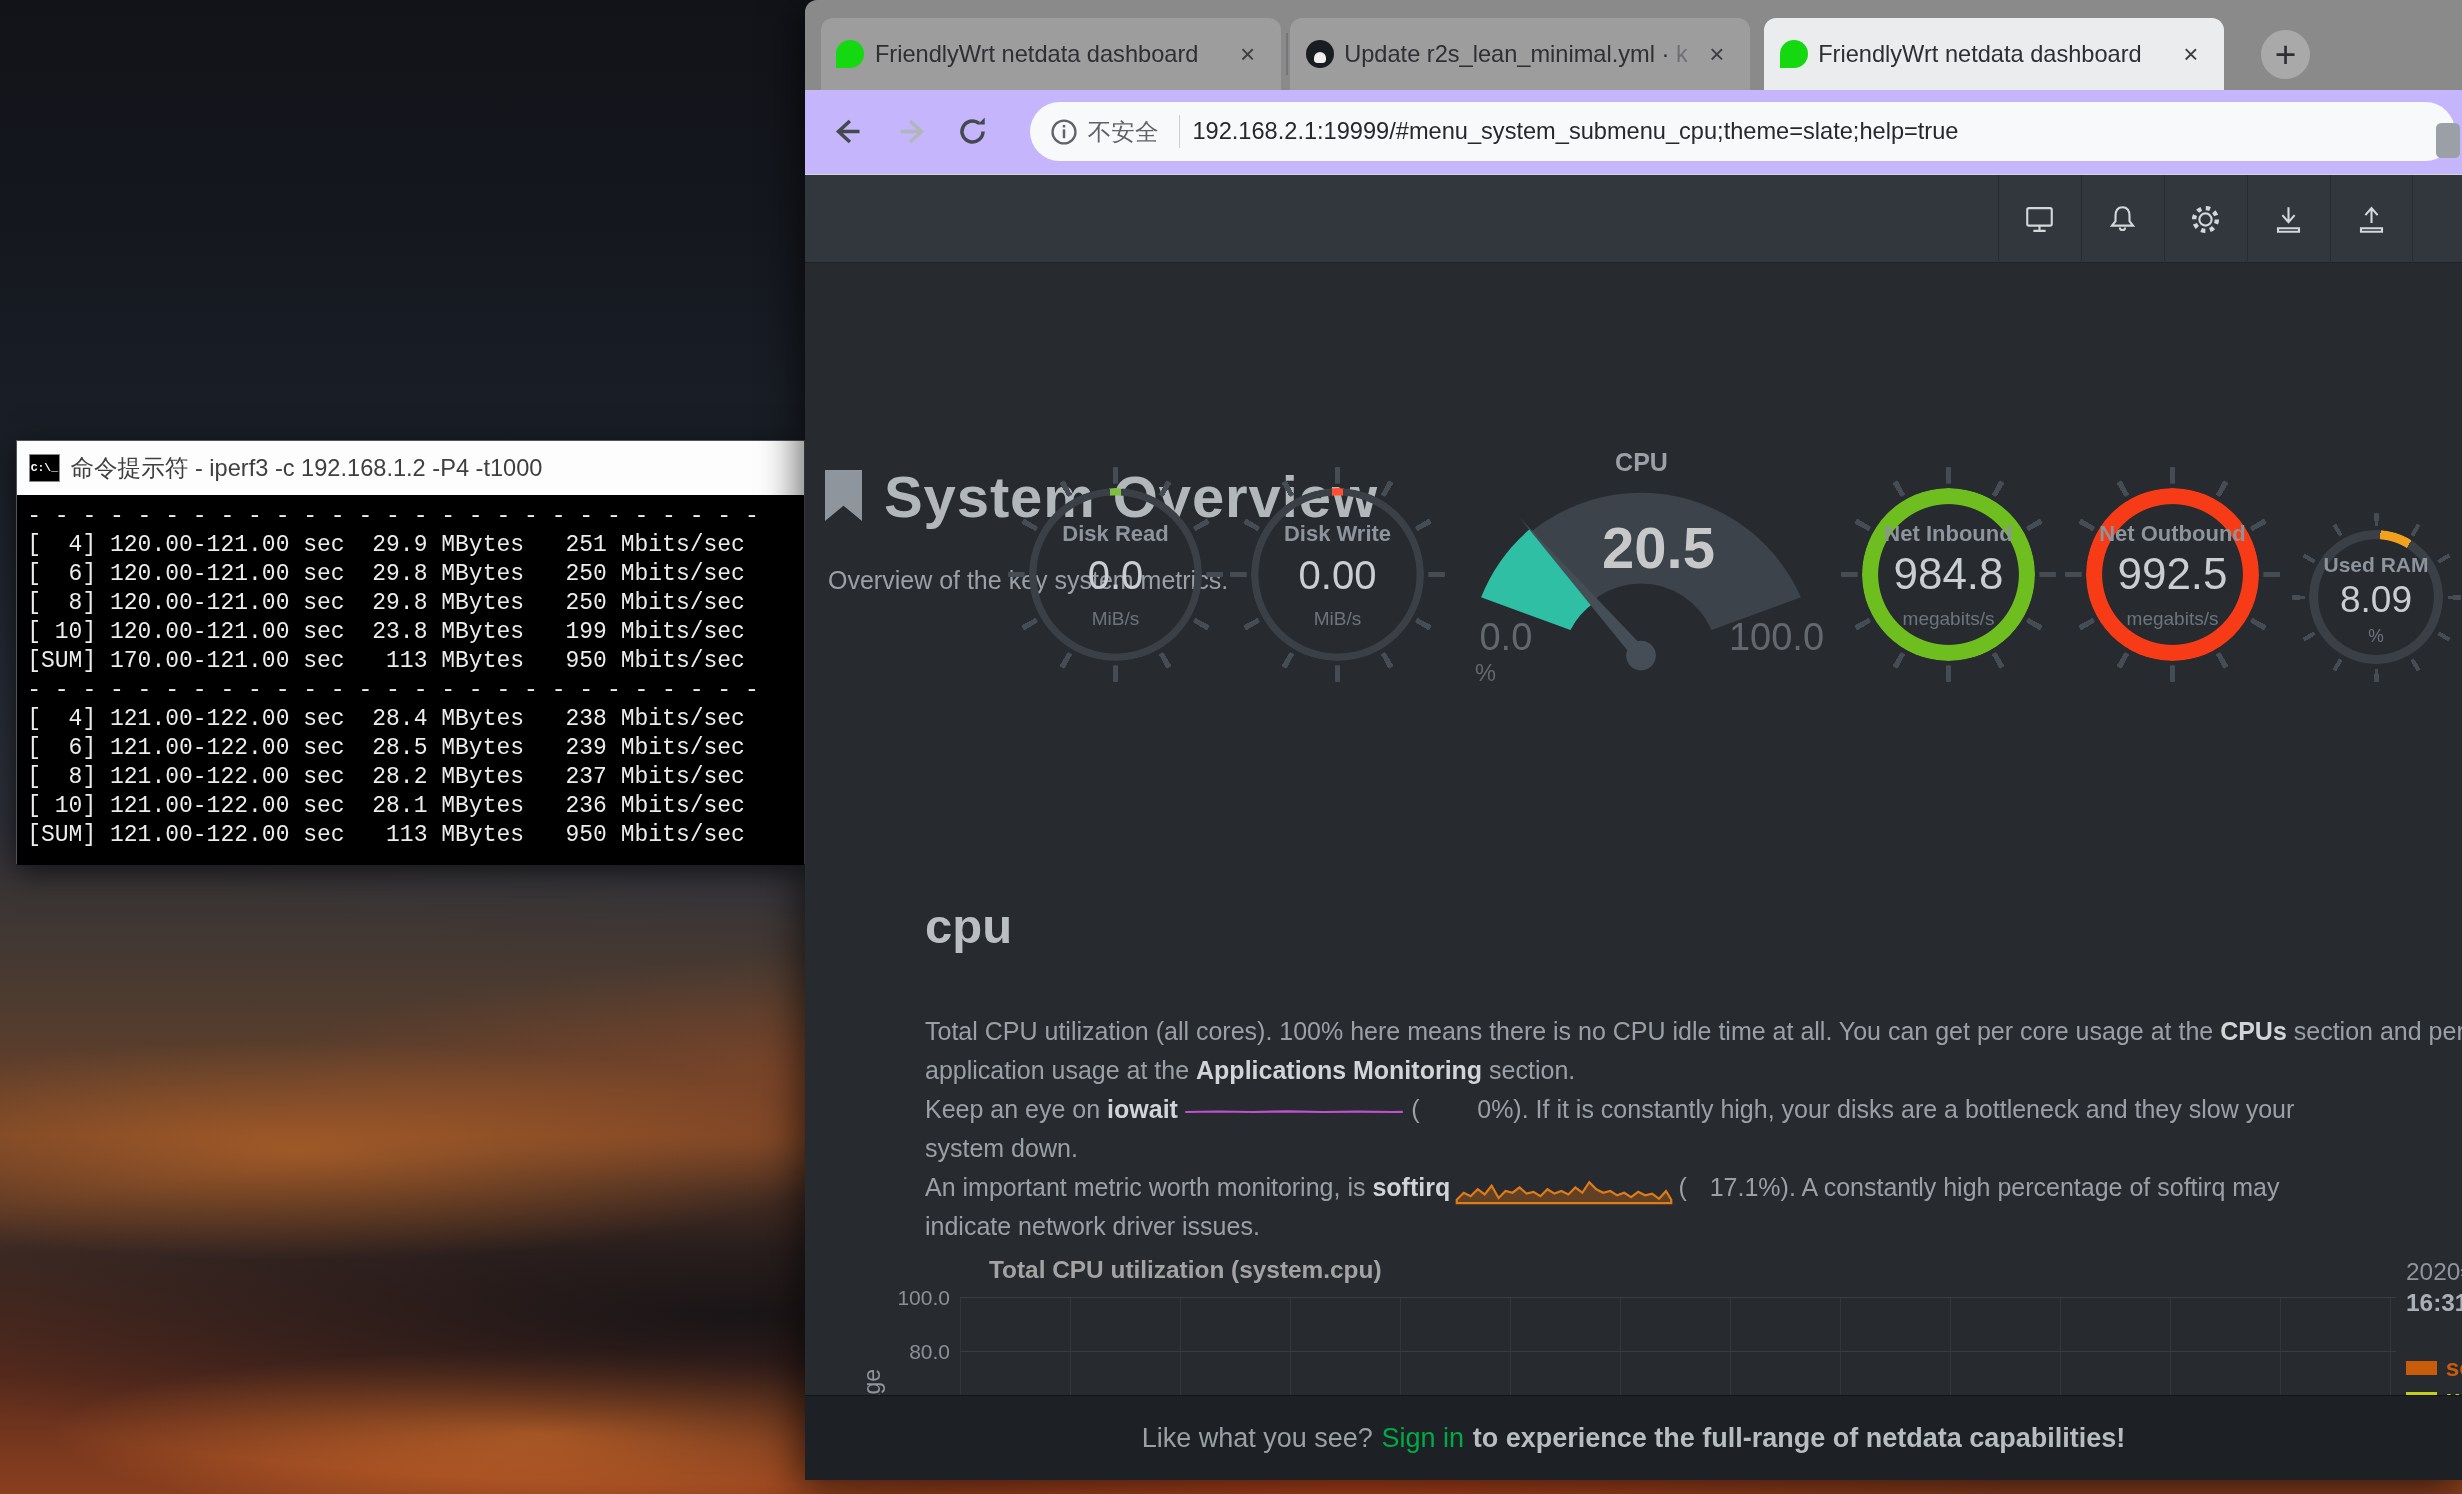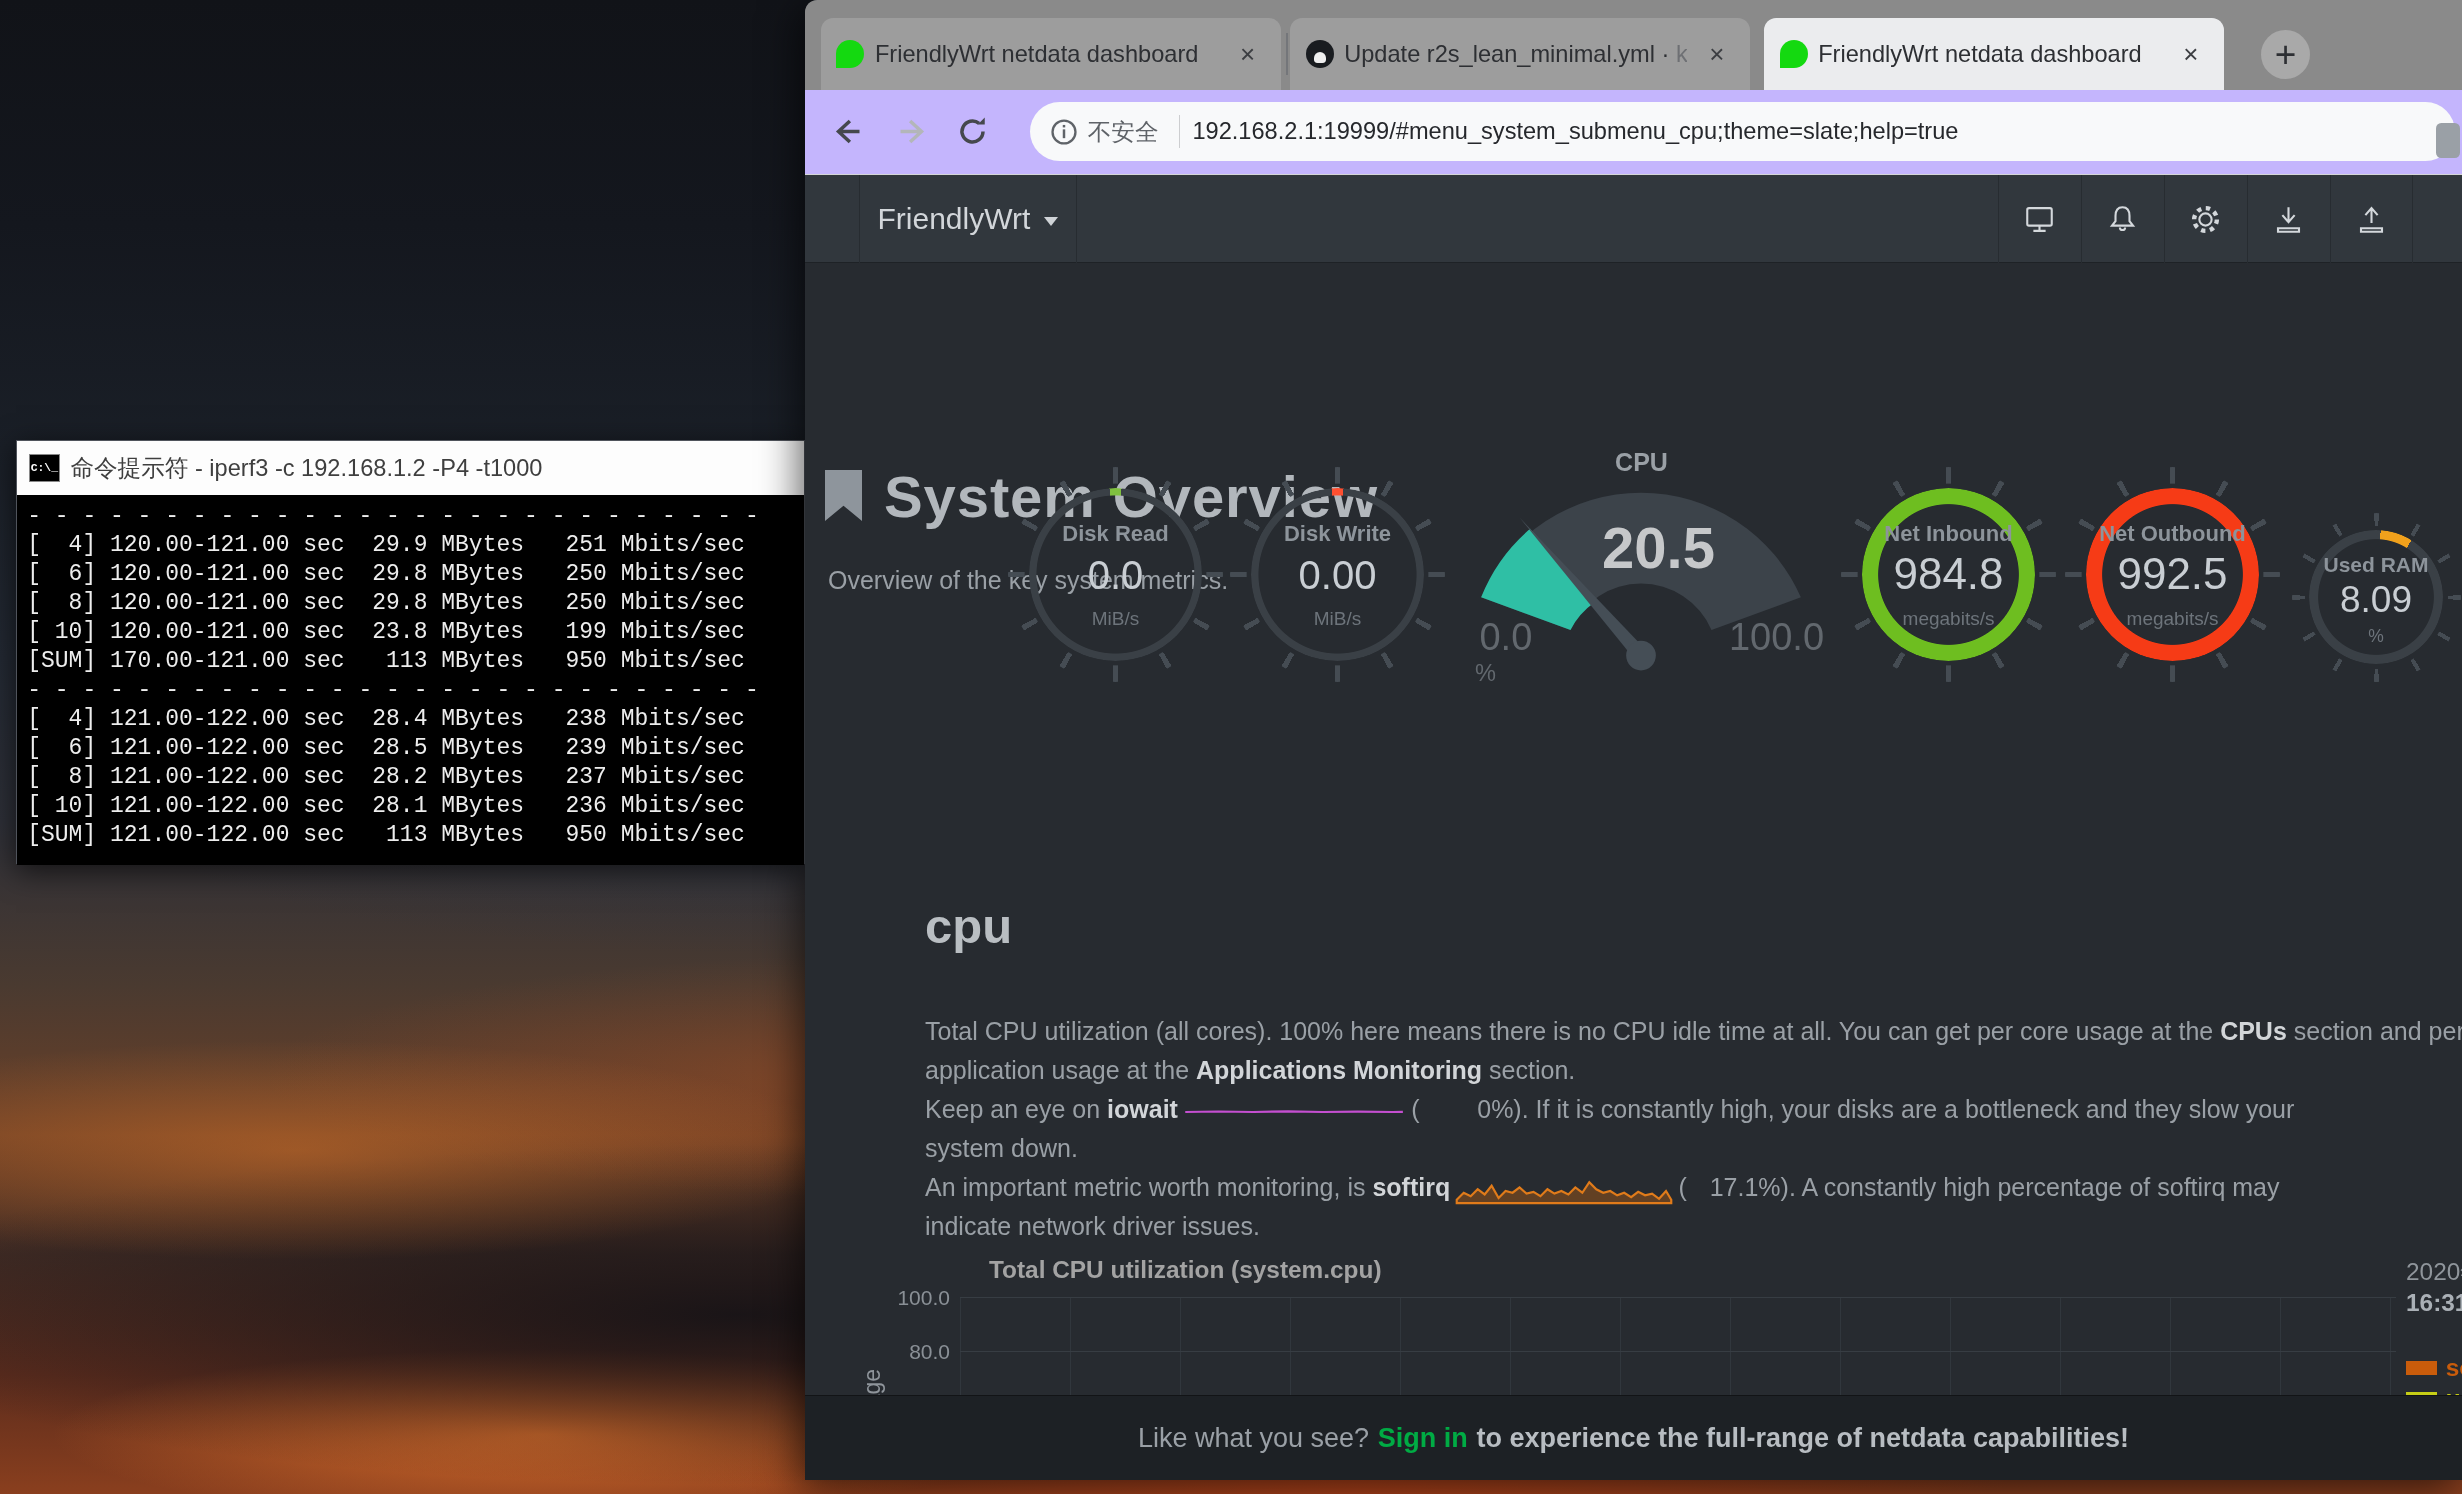--- a/index.html
+++ b/index.html
@@ -112,21 +112,21 @@
   .ylabel { position:absolute; left:-3.5px; top:1238px; font-size:23px; color:#8f959b; transform:rotate(-90deg); transform-origin:center; width:140px; text-align:center; }
   .legend-row { position:absolute; left:1601px; font-size:24.4px; font-weight:bold; white-space:nowrap;
     display:flex; align-items:center; }
   .legend-row .swatch { width:31px; height:14px; margin-right:8.7px; flex:none; }
 
   
   .nd-footer { position:absolute; left:0; top:1220px; width:100%; height:86px; background:#1d2125;
     border-top:0.9px solid #121416; display:flex; align-items:center; justify-content:center; z-index:5; }
   .nd-footer .msg { font-size:27px; color:#9aa0a6; }
   .nd-footer b { color:#b8bdc2; }
-  .signin { color:#00ab44; font-weight:bold; margin:0 8.7px; }
+  .signin { color:#00ab44; font-weight:normal; margin:0 8.7px; }
 </style>
 </head>
 <body>
 
 <div class="desktop">
 
   <div class="terminal">
     <div class="term-titlebar">
       <span class="cmd-icon">C:\_</span>
       <span class="term-title">命令提示符 - iperf3  -c 192.168.1.2 -P4 -t1000</span>
@@ -195,24 +195,20 @@
         <span class="security-label">不安全</span>
         <span class="url-divider"></span>
         <span class="url-text">192.168.2.1:19999/#menu_system_submenu_cpu;theme=slate;help=true</span>
         <span class="ext-chip"></span>
       </div>
     </div>
 
     <div class="page">
 
       <div class="nd-header">
-        <div class="nd-host-cell">
-          <span class="nd-host">FriendlyWrt</span>
-          <span class="caret-down"></span>
-        </div>
         <div class="nd-iconbtn" style="left:1193px;">
           <svg width="35" height="35" viewBox="0 0 40 40">
               <rect x="6" y="7" width="28" height="20" rx="2"></rect>
               <path d="M20 27 v6 M13 33 h14"></path>
             </svg>
         </div>
         <div class="nd-iconbtn" style="left:1276px;">
           <svg width="35" height="35" viewBox="0 0 40 40">
               <path d="M20 6 c-6 0 -8 5 -8 10 v6 l-4 5 h24 l-4 -5 v-6 c0 -5 -2 -10 -8 -10 z"></path>
               <path d="M17 29 a3 3 0 0 0 6 0"></path>

